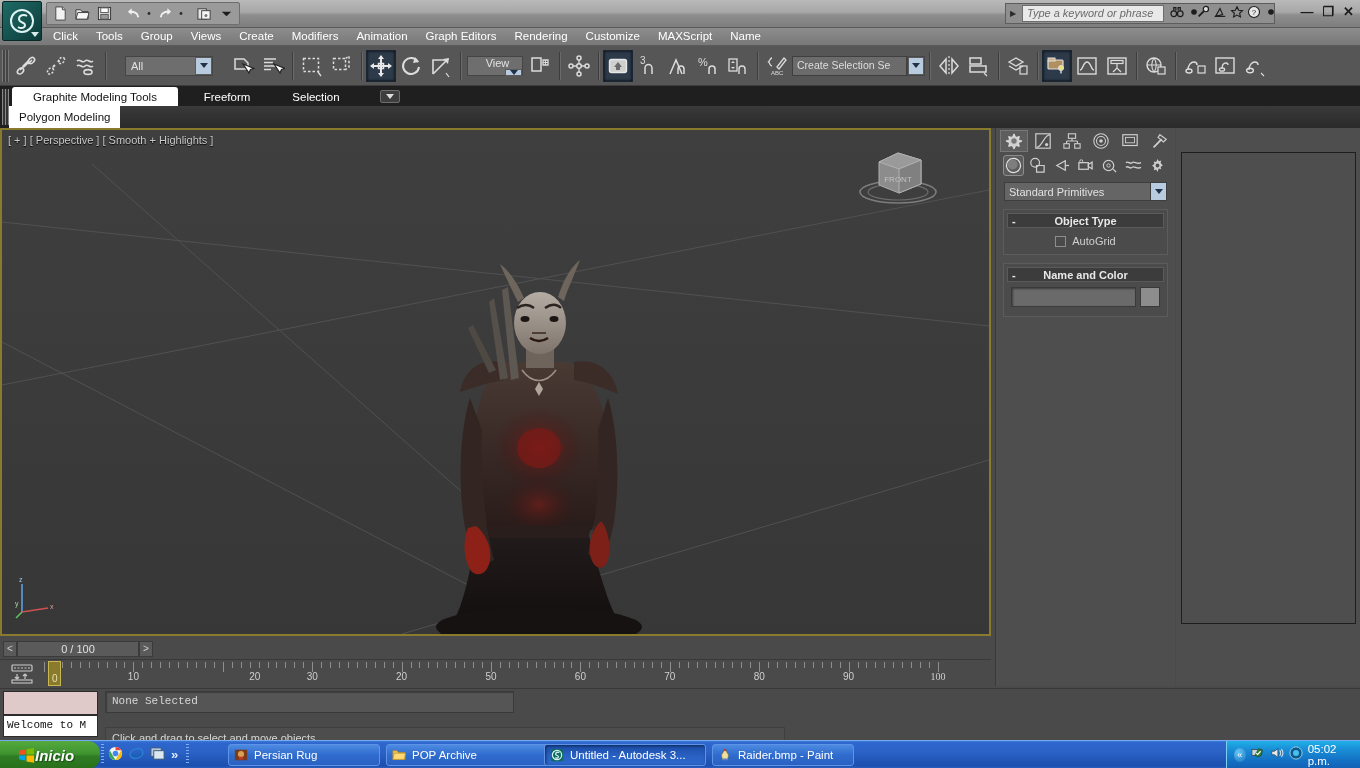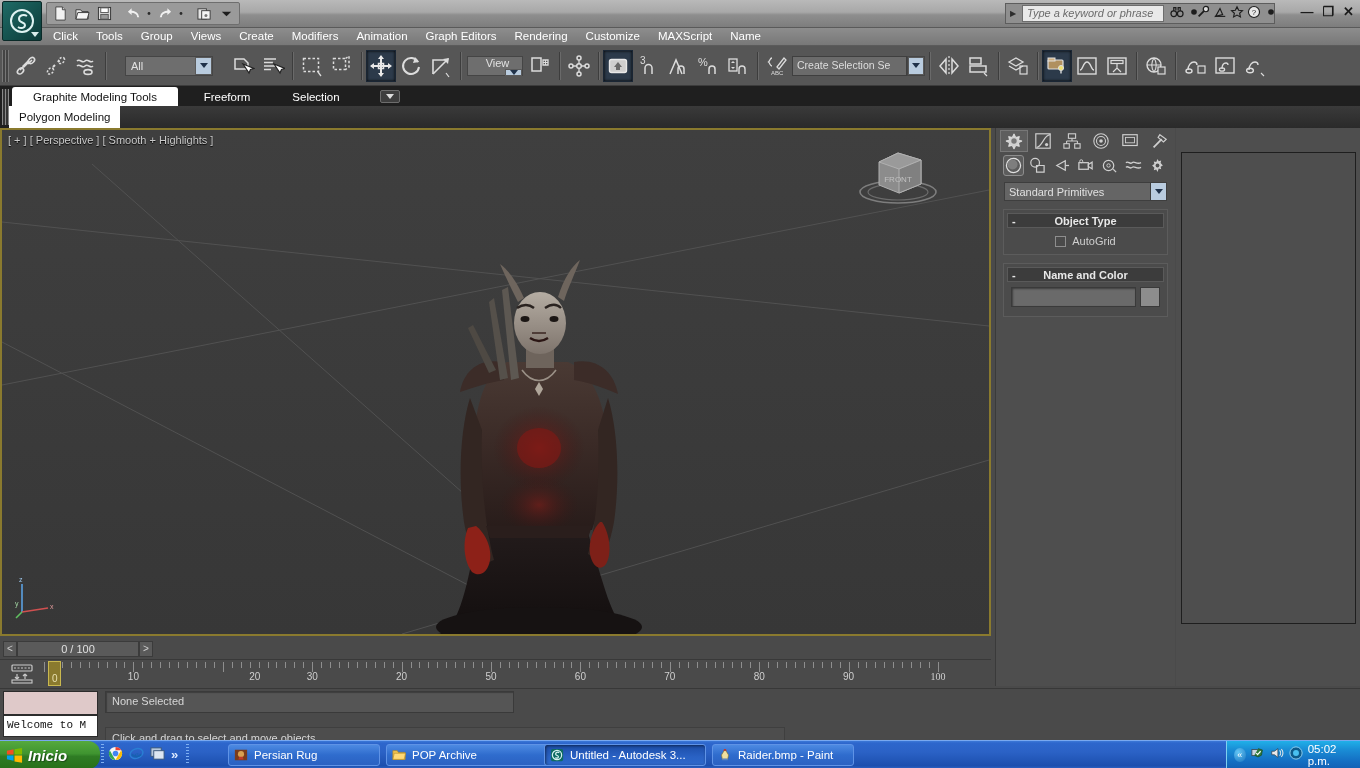--- a/index.html
+++ b/index.html
@@ -216,39 +216,39 @@
   }
   .mxs-entry {
     position:absolute; left:3px; top:26px; width:95px; height:22px;
     background:#ffffff; border:1px solid #2c2c2c;
     font-family:"Liberation Mono", monospace; font-size:11px; color:#111;
     padding:3px 2px 0 3px; overflow:hidden; white-space:nowrap;
   }
   .status-prompt1 {
     position:absolute; left:105px; top:2px; width:409px; height:22px;
     background:#555; border:1px solid #3a3a3a; box-shadow:inset 1px 1px 1px #3e3e3e;
-    font-size:11px; color:#d6d6d6; padding:3px 0 0 6px;
+    font-size:11px; color:#d6d6d6; padding:3px 0 0 6px;font-family:Liberation Mono, monospace;
   }
   .status-prompt2 {
     position:absolute; left:105px; top:38px; width:680px; height:23px;
     background:#4d4d4d; border:1px solid #3f3f3f;
     font-size:11px; color:#d6d6d6; padding:4px 0 0 6px;
   }
 
   
   .taskbar {
     position:absolute; left:0; top:740px; width:1360px; height:28px;
     background: linear-gradient(to bottom,#3b78d8 0%, #2d66cc 8%, #2b62c6 40%, #1c4fae 92%, #2a5fc0 100%);
     border-top:1px solid #78a8f0;
   }
   .startbtn {
     position:absolute; left:0; top:0; width:100px; height:28px;
     background: linear-gradient(to bottom,#55a93d 0%, #3f9430 45%, #2f7c24 55%, #287019 100%);
     border-radius:0 12px 12px 0;
-    display:flex; align-items:center; gap:5px; padding-left:6px;
+    display:flex; align-items:center; padding-left:18px;
     font-style:italic; font-weight:bold; font-size:15px; color:#ffffff;
     text-shadow:1px 1px 1px #1d4d16;
   }
   .quicklaunch { position:absolute; left:108px; top:2px; height:24px; display:flex; align-items:center; gap:6px; }
   .ql-sep { position:absolute; top:3px; width:3px; height:21px;
      background:repeating-linear-gradient(to bottom,#7fb0f2 0 1px,transparent 1px 3px); }
   .taskitem {
     position:absolute; top:3px; height:22px;
     background: linear-gradient(to bottom,#4d8ae2,#2f6ccd 50%,#2a61c2);
     border:1px solid #5f93e6; border-radius:3px;

